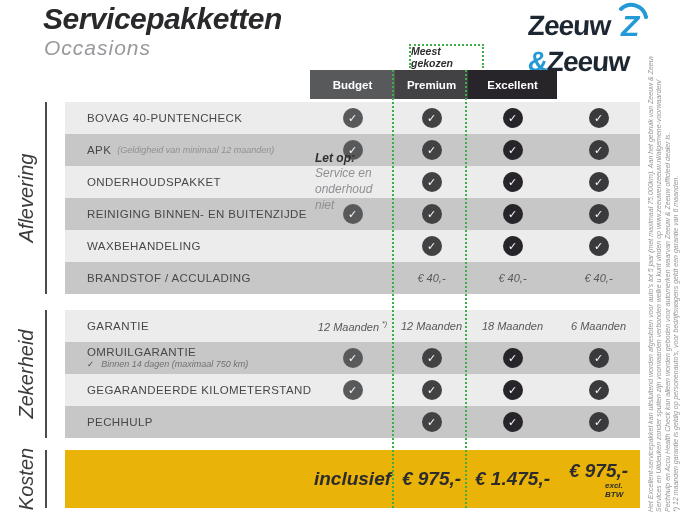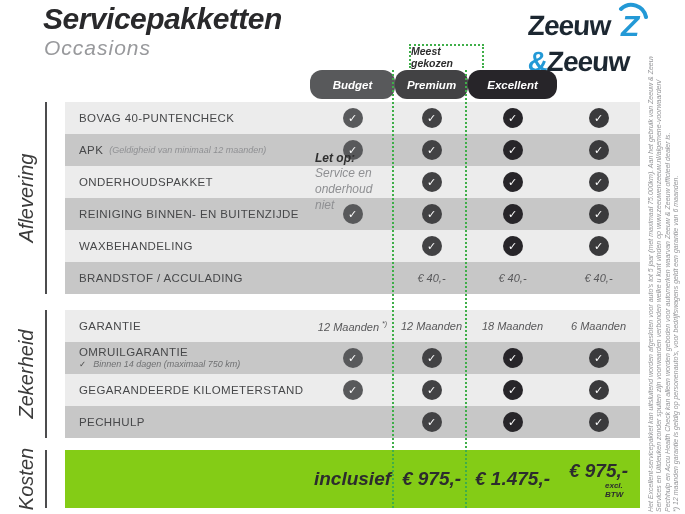--- a/index.html
+++ b/index.html
@@ -10,54 +10,54 @@
   
   .page-title{position:absolute;left:43px;top:2px;font-size:30px;font-weight:bold;font-style:italic;color:#29292b;letter-spacing:-0.5px;}
   .page-subtitle{position:absolute;left:44px;top:36px;font-size:21px;font-style:italic;color:#98999c;letter-spacing:1px;}
   .logo{position:absolute;right:33px;top:4px;color:#1c2731;line-height:1;}
   .logo-row{display:flex;align-items:center;justify-content:flex-end;}
   .logo-word{font-size:28px;font-weight:bold;letter-spacing:-1px;transform:skewX(-4deg);color:#1c2731;}
   .logo-amp{color:#2399d6;}
   .logo-z{margin-left:2px;position:relative;top:-2px;}
   
   .col-headers{position:absolute;left:310px;top:70px;height:29px;display:flex;}
-  .col-head{display:flex;align-items:center;justify-content:center;color:#fff;font-weight:bold;font-style:italic;font-size:11.5px;border-radius:12px;}
+  .col-head{display:flex;align-items:center;justify-content:center;color:#fff;font-weight:bold;font-size:11.5px;}
   .ch-b{width:85px;background:#58595b;}
   .ch-p{width:73px;background:#424244;}
   .ch-e{width:89px;background:#272529;}
   .ch-w{width:83px;background:#3a3a3c;}
   .meest-box{position:absolute;left:392px;top:44px;width:75px;height:24px;background:#fff;
     border-top:2px dotted #3fae49;border-left:2px dotted #3fae49;border-right:2px dotted #3fae49;
     display:flex;align-items:center;justify-content:center;box-sizing:border-box;
     font-size:10.5px;font-weight:bold;font-style:italic;color:#2e2e2e;z-index:6;margin-left:17px;}
   .dotline{position:absolute;top:70px;height:438px;width:0;border-left:2px dotted #3fae49;z-index:5;}
   .dl-l{left:392px;} .dl-r{left:465px;}
   
   .rows{position:absolute;left:65px;width:575px;}
   .sec-aflevering{top:102px;} .sec-zekerheid{top:310px;}
   .row{display:flex;height:32px;align-items:center;}
   .row.light{background:#ececec;} .row.dark{background:#c7c7c7;}
   .cell{display:flex;align-items:center;justify-content:center;}
-  .cell.label{width:245px;justify-content:flex-start;padding-left:14px;box-sizing:border-box;}
+  .cell.label{width:245px;justify-content:flex-start;padding-left:22px;box-sizing:border-box;}
   .c-b{width:85px;} .c-p{width:73px;} .c-e{width:89px;} .c-w{width:83px;}
   .lbl{font-size:11.5px;color:#47484a;letter-spacing:0.4px;white-space:nowrap;}
   .sub-inline{font-size:9px;font-style:italic;color:#8f9093;margin-left:6px;white-space:nowrap;}
   .label.stack{flex-direction:column;align-items:flex-start;justify-content:center;line-height:1.15;}
   .sub-line{font-size:9px;font-style:italic;color:#6f7072;display:flex;align-items:center;}
   .sub-check{margin-right:7px;font-style:normal;color:#4a4a4a;font-size:8.5px;font-family:"DejaVu Sans",sans-serif;}
   .sub-check::before{content:"\2713";}
   .check{width:20px;height:20px;border-radius:50%;display:flex;align-items:center;justify-content:center;}
   .check::before{content:"\2713";color:#fff;font-size:11px;font-weight:bold;font-family:"DejaVu Sans",sans-serif;}
   .ck0{background:#58595b;} .ck1{background:#424244;} .ck2{background:#272529;} .ck3{background:#3a3a3c;}
   .val{font-size:11px;font-style:italic;color:#58585a;white-space:nowrap;}
   .val sup{font-size:7px;}
   .note{font-size:12px;line-height:1.3;text-align:left;color:#8f9093;font-style:italic;padding:0 5px;}
   .note b{color:#2f2f2f;}
   
-  .kosten-band{position:absolute;left:65px;top:450px;width:575px;height:58px;background:#84cc16;display:flex;align-items:center;}
+  .kosten-band{position:absolute;left:65px;top:450px;width:575px;height:58px;background:#eab308;display:flex;align-items:center;}
   .kcell{display:flex;align-items:center;justify-content:center;flex-direction:column;}
   .k-label{width:245px;} .price{font-size:19px;font-weight:bold;font-style:italic;color:#2c2c2e;white-space:nowrap;}
   .price-note{font-size:8px;font-weight:bold;font-style:italic;color:#2c2c2e;margin-top:-1px;margin-left:48px;}
   
   .sbar{position:absolute;left:45px;width:2px;background:#4c4c4e;}
   .sb-a{top:102px;height:192px;} .sb-z{top:310px;height:128px;} .sb-k{top:450px;height:58px;}
   .slabel{position:absolute;width:200px;height:26px;text-align:center;
     font-size:20px;font-style:italic;color:#3b3b3b;transform:rotate(-90deg);line-height:26px;}
   .sl-a{left:-74px;top:185px;} .sl-z{left:-74px;top:361px;} .sl-k{left:-74px;top:466px;}
   

